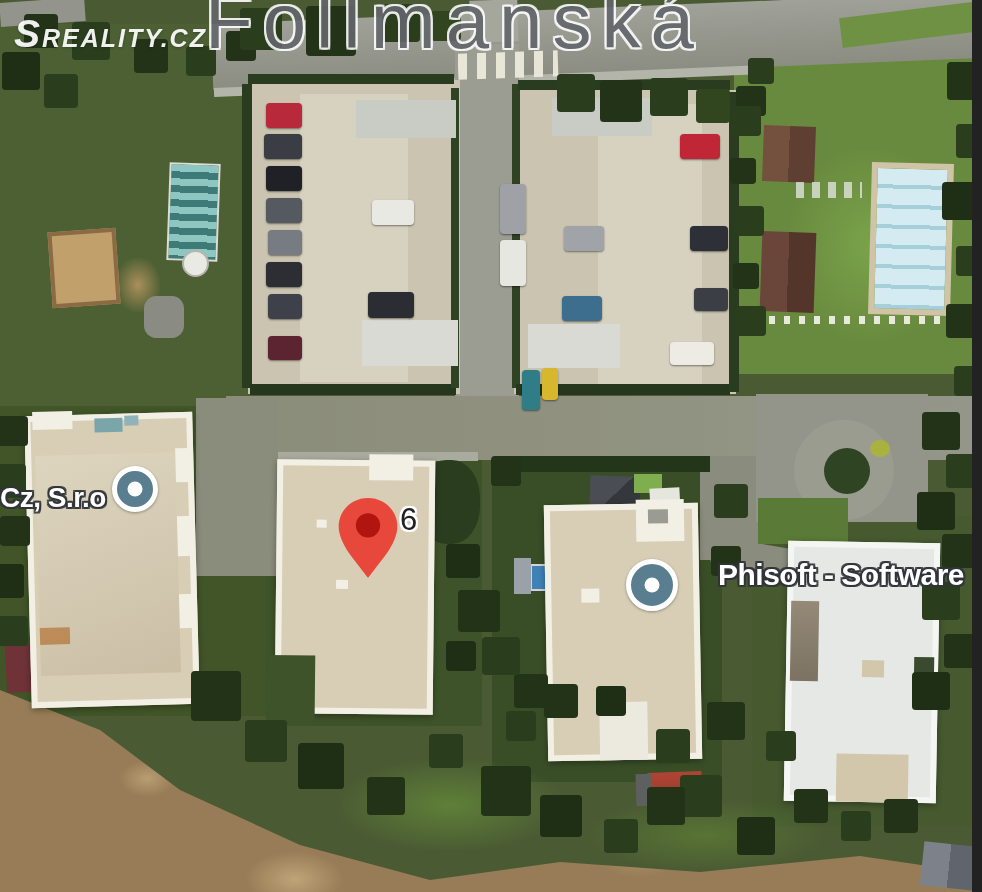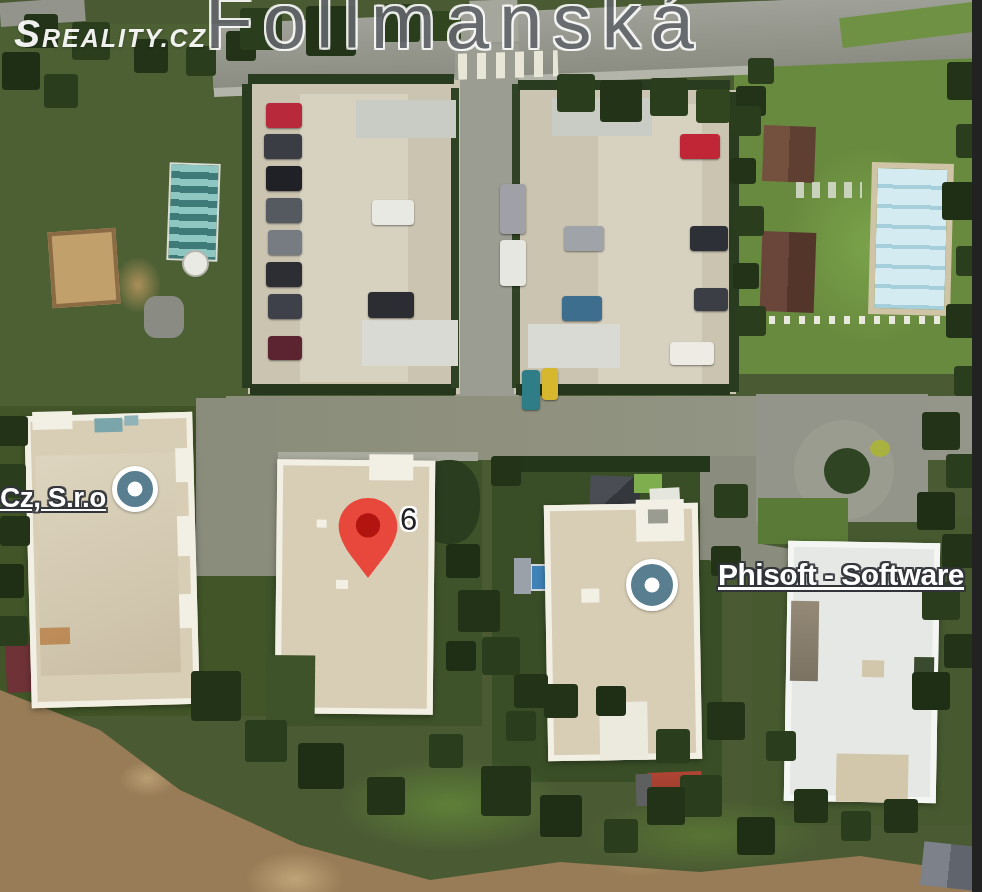--- a/index.html
+++ b/index.html
@@ -19,21 +19,21 @@
         background:var(--label-white);transform:translate(-50%,-50%);}
   .place-marker.lg{width:52px;height:52px;}
   .halo-light{text-shadow:-2px -2px 0 rgba(255,255,255,.9),2px -2px 0 rgba(255,255,255,.9),
       -2px 2px 0 rgba(255,255,255,.9),2px 2px 0 rgba(255,255,255,.9),0 -2px 0 rgba(255,255,255,.9),
       0 2px 0 rgba(255,255,255,.9),-2px 0 0 rgba(255,255,255,.9),2px 0 0 rgba(255,255,255,.9);}
   .halo-dark{text-shadow:-2px -2px 0 rgba(48,52,56,.85),2px -2px 0 rgba(48,52,56,.85),
       -2px 2px 0 rgba(48,52,56,.85),2px 2px 0 rgba(48,52,56,.85),0 -2px 0 rgba(48,52,56,.85),
       0 2px 0 rgba(48,52,56,.85),-2px 0 0 rgba(48,52,56,.85),2px 0 0 rgba(48,52,56,.85);}
   .street-label{left:205px;top:-24px;font-size:78px;font-weight:500;letter-spacing:10px;
       color:var(--street-gray);opacity:.9;white-space:nowrap;}
-  .poi-label{color:var(--label-white);font-size:28px;font-weight:700;letter-spacing:-.5px;white-space:nowrap;text-decoration:underline;}
+  .poi-label{color:var(--label-white);font-size:28px;font-weight:700;letter-spacing:-.5px;white-space:nowrap;}
   .dark-label{color:var(--label-dark);white-space:nowrap;font-weight:500;}
   .logo{left:14px;top:12px;color:rgba(255,255,255,.93);font-size:25px;font-weight:700;font-style:italic;
       letter-spacing:2px;text-transform:uppercase;text-shadow:0 1px 3px rgba(0,0,0,.25);}
   .logo::first-letter{font-size:39px;}
 </style>
 </head>
 <body>
 
 <div class="stage">
 

